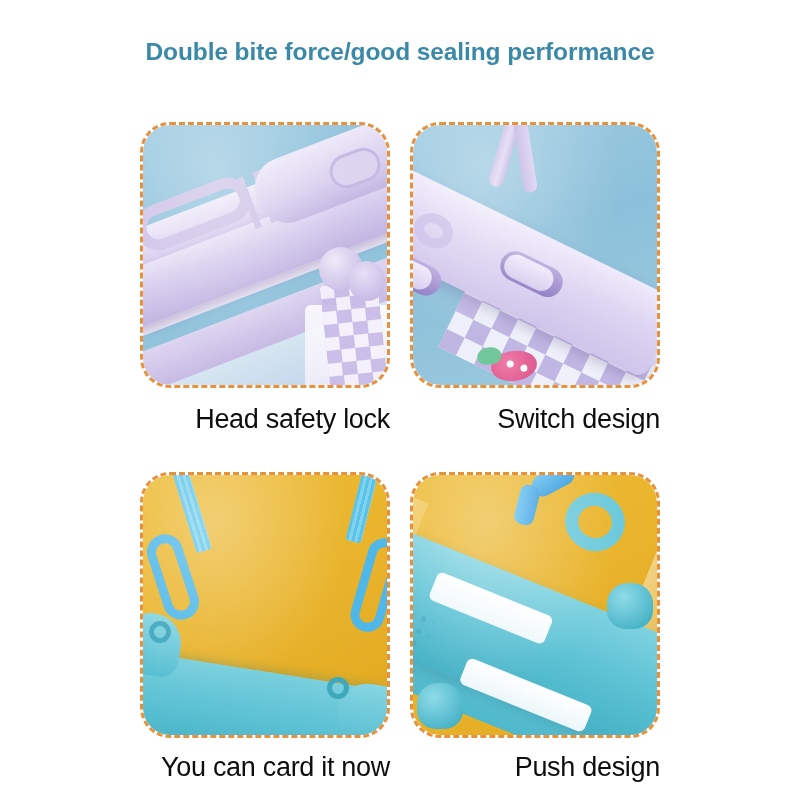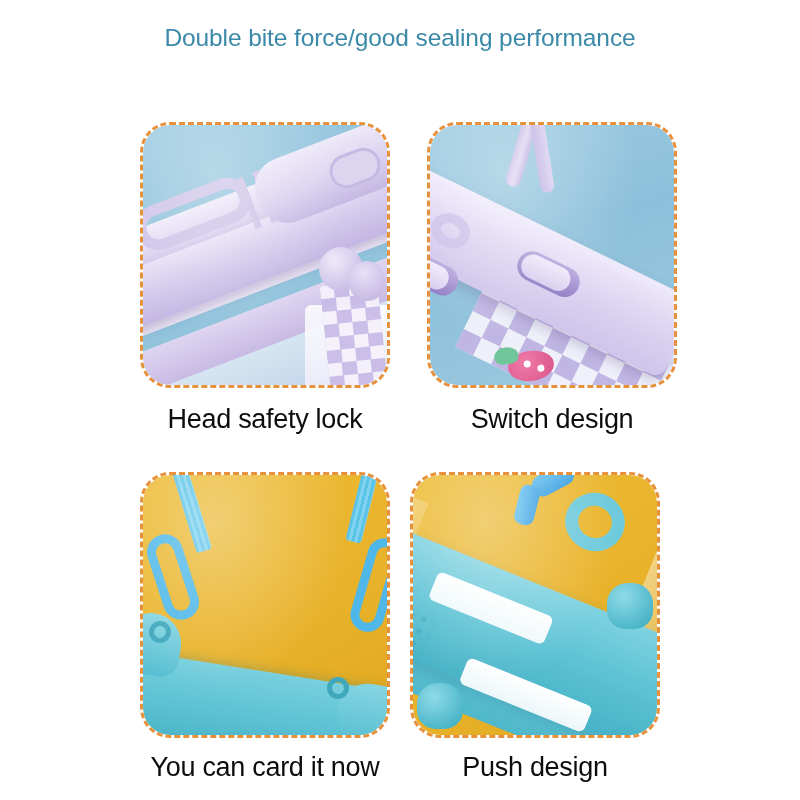--- a/index.html
+++ b/index.html
@@ -29,43 +29,43 @@
   }
   .title {
     font-size: 43px;
     font-weight: bold;
     color: #2c7e9b;
     letter-spacing: -0.4px;
     line-height: 50px;
     white-space: nowrap;
   }
   .subtitle {
-    margin-top: 6px;
+    margin-top: 20px;
     font-size: 24.5px;
-    font-weight: normal;
+    font-weight: bold;
     color: #3b89a8;
     line-height: 28px;
     letter-spacing: -0.1px;
     white-space: nowrap;
   }
 
   
   .grid {
     position: absolute;
     top: 122px;
     left: 140px;
     width: 520px;
     height: 616px;
   }
   .cell {
     position: absolute;
     width: 250px;
   }
   .cell.c0 { left: 0px;   top: 0px;   }
-  .cell.c1 { left: 287px; top: 0px;   }
+  .cell.c1 { left: 270px; top: 0px;   }
   .cell.c2 { left: 0px;   top: 350px; }
   .cell.c3 { left: 270px; top: 350px; }
 
   .photo {
     position: relative;
     width: 250px;
     height: 266px;
     border: 3px dashed #e8913c;
     border-radius: 30px;
     overflow: hidden;
@@ -74,21 +74,21 @@
   .photo-inner {
     position: absolute;
     inset: 0;
     border-radius: 27px;
     overflow: hidden;
   }
 
   .caption {
     margin-top: 14px;
     width: 250px;
-    text-align: center;
+    text-align: right;
     font-size: 27px;
     color: #0d0d0d;
     line-height: 34px;
     letter-spacing: -0.3px;
     white-space: nowrap;
   }
   .cell.c2 .caption, .cell.c3 .caption { margin-top: 12px; }
 
   
   .bg-blue   { position:absolute; inset:0; background: linear-gradient(160deg,#9ecbe1 0%,#8cc0da 45%,#9dcadf 100%); }

